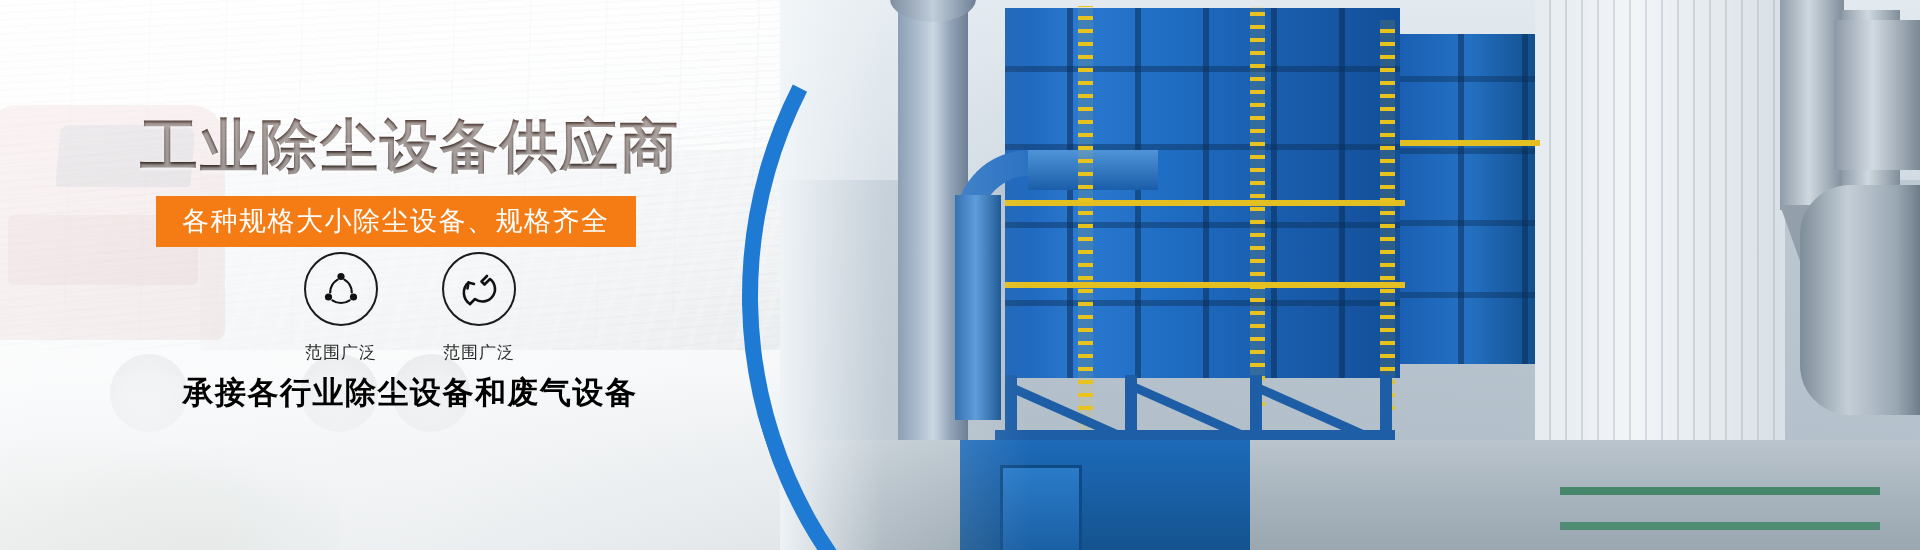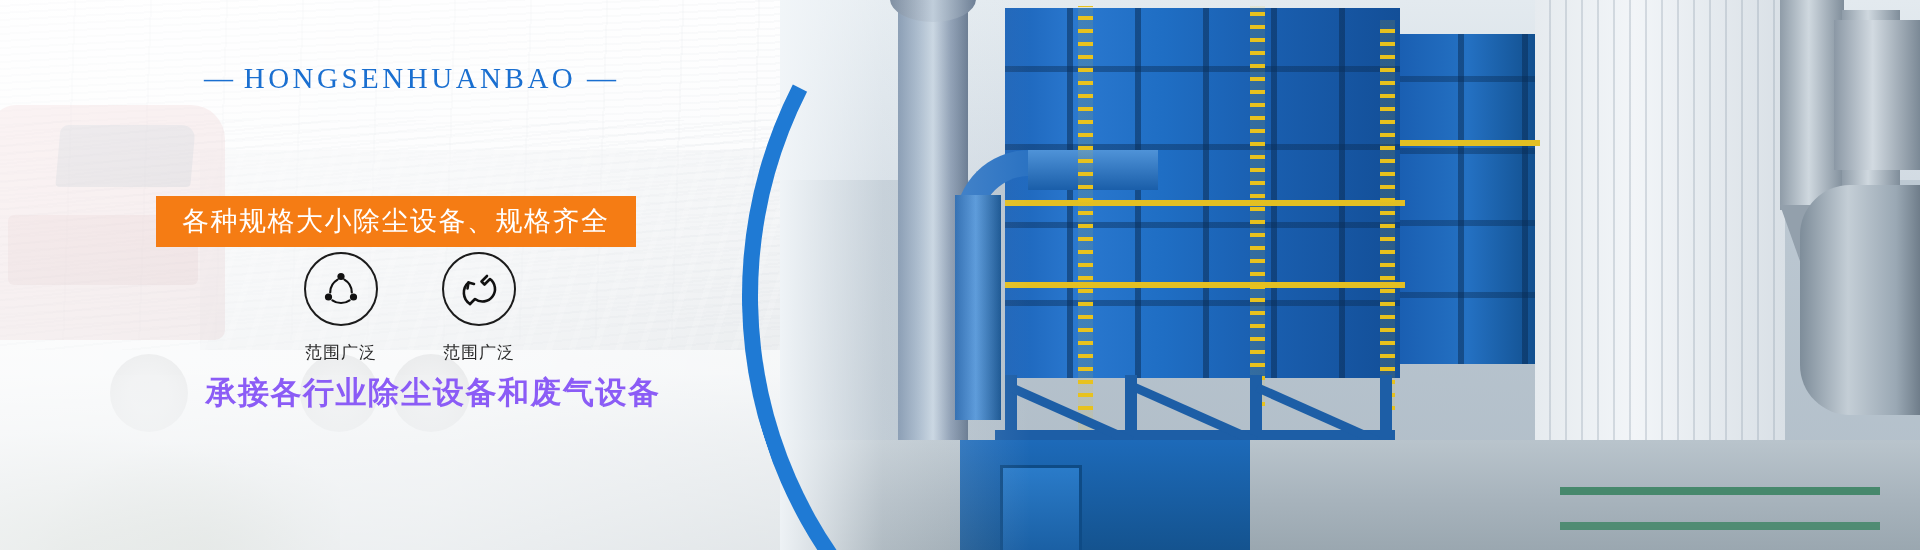--- a/index.html
+++ b/index.html
@@ -290,25 +290,24 @@
     display:flex;align-items:center;justify-content:center;
   }
   .feat-label{
     margin-top:15px;font-size:17px;color:#2a2a2a;letter-spacing:1px;
     font-family:"DejaVu Sans","Liberation Sans",sans-serif;white-space:nowrap;
   }
   .tagline{
     position:absolute;left:0;top:372px;width:820px;
     text-align:center;
     font-size:31px;letter-spacing:1.5px;
-    color:#8b5cf6;
+    color:#000000;
     font-family:"DejaVu Sans","Liberation Sans",sans-serif;
     font-weight:bold;
     white-space:nowrap;
-    padding-left:23px;
   }
 </style>
 </head>
 <body>
 
 <div class="banner">
 
   <div class="bg-left">
     <div class="bg-wall"></div>
     <div class="bg-wall2"></div>
@@ -374,26 +373,22 @@
     <div class="rail-green"></div>
     <div class="rail-green2"></div>
 
     <div class="photo-haze"></div>
   </div>
 
   <div class="arc"></div>
 
   <div class="content">
 
-    <div class="eyebrow">
-      <span class="dash">—</span>
-      <span>HONGSENHUANBAO</span>
-      <span class="dash">—</span>
-    </div>
-
+
+    <div class="headline">工业除尘设备供应商</div>
 
     <div class="subbar">各种规格大小除尘设备、规格齐全</div>
 
     <div class="features">
 
       <div class="feature">
         <div class="feat-circle">
           <svg width="40" height="40" viewBox="0 0 40 40" aria-hidden="true">
             <circle cx="20" cy="7.5" r="3.6" fill="#111"></circle>
             <circle cx="7.5" cy="28" r="3.6" fill="#111"></circle>

